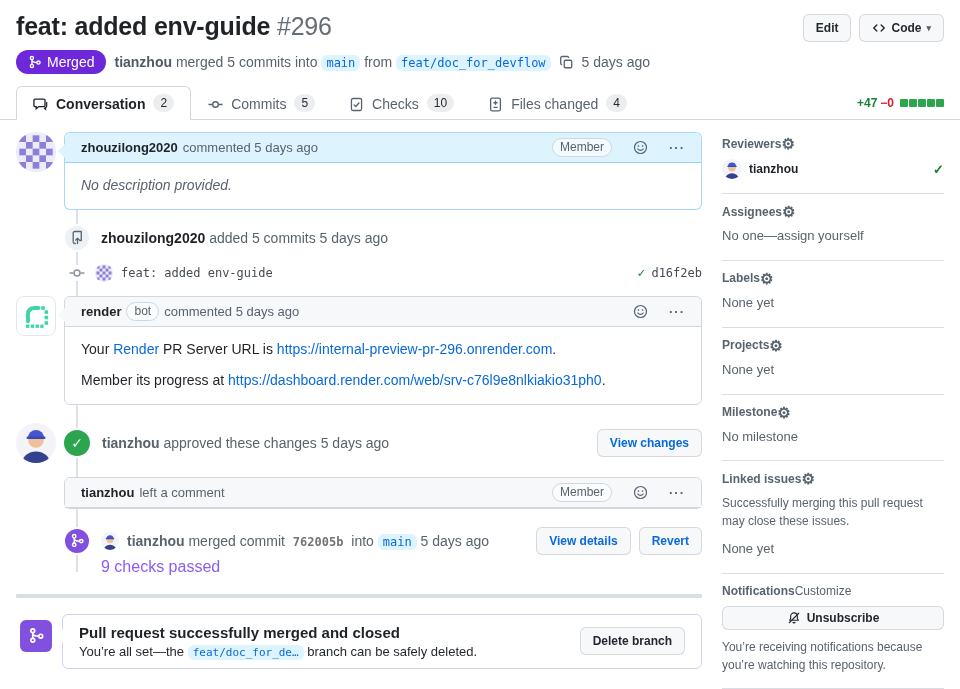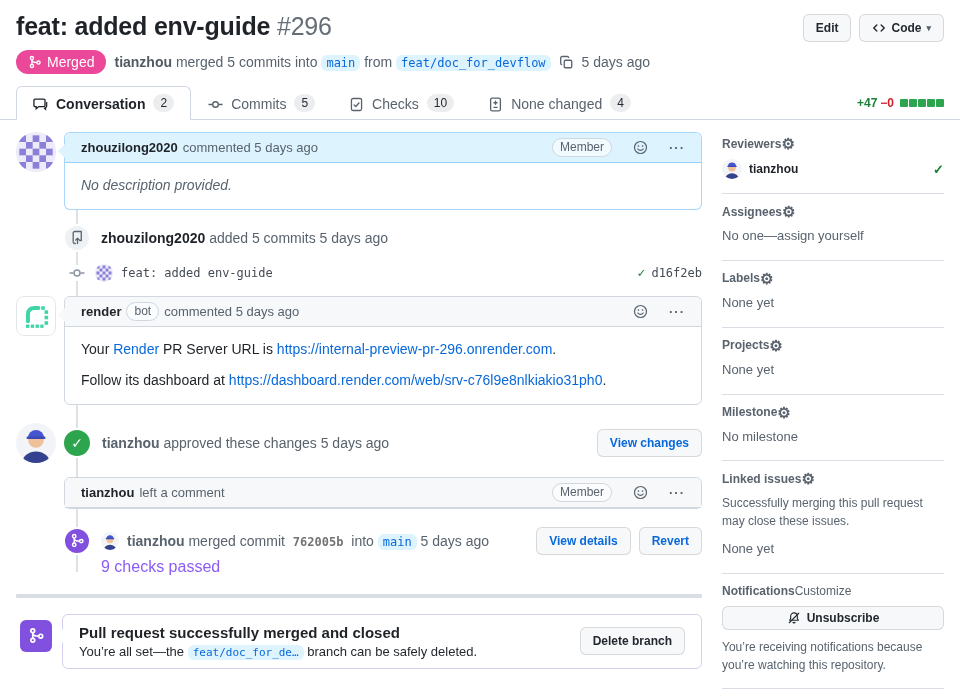--- a/index.html
+++ b/index.html
@@ -22,21 +22,21 @@
     padding:3px 12px; font-size:12px; font-weight:600; line-height:20px;
     color:#24292f; background:#f6f8fa; border:1px solid rgba(31,35,40,.15);
     border-radius:6px; white-space:nowrap; cursor:pointer;
   }
   .btn .caret { font-size:9px; color:#57606a; }
   .btn-blue-text { color:#0969da; }
 
   .meta-row { display:flex; align-items:center; gap:8px; margin-top:8px; color:#59636e; flex-wrap:nowrap; }
   .merged-badge {
     display:inline-flex; align-items:center; gap:5px;
-    background:#ec4899; color:#fff; font-weight:500; font-size:14px;
+    background:#6d28d9; color:#fff; font-weight:500; font-size:14px;
     padding:4px 12px; border-radius:2em;
   }
   .meta-text { white-space:nowrap; }
   .meta-text b { color:#525b63; }
   .branch-chip {
     font-family:"DejaVu Sans Mono", monospace; font-size:12px;
     color:#0969da; background:#ddf4ff; border-radius:6px; padding:1px 5px;
   }
   .copy-ic { color:#59636e; cursor:pointer; }
 
@@ -300,21 +300,21 @@
       <svg class="ic ticon" width="15" height="15">
           <use href="#i-checklist"></use>
         </svg>
       <span>Checks</span>
       <span class="count">10</span>
     </a>
     <a class="tab">
       <svg class="ic ticon" width="15" height="15">
           <use href="#i-filediff"></use>
         </svg>
-      <span>None changed</span>
+      <span>Files changed</span>
       <span class="count">4</span>
     </a>
   </div>
   <div class="diffstat">
     <span class="adds">+47</span>
     <span class="dels">−0</span>
     <span><span class="blk"></span><span class="blk"></span><span class="blk"></span><span class="blk"></span><span class="blk"></span></span>
   </div>
 </nav>
 
@@ -382,21 +382,21 @@
                   <use href="#i-smiley"></use>
                 </svg>
               <span class="kebab">···</span>
             </span>
           </div>
           <div class="cbody">
             <p>
               <span>Your </span><a class="link">Render</a><span> PR Server URL is </span><a class="link">https://internal-preview-pr-296.onrender.com</a><span>.</span>
             </p>
             <p>
-              <span>Follow its dashboard at </span><a class="link">https://dashboard.render.com/web/srv-c76l9e8nlkiakio31ph0</a><span>.</span>
+              <span>Member its progress at </span><a class="link">https://dashboard.render.com/web/srv-c76l9e8nlkiakio31ph0</a><span>.</span>
             </p>
           </div>
         </div>
       </div>
 
       <div class="approval">
         <svg class="avatar40" style="margin-right:0">
             <use href="#av-person"></use>
           </svg>
         <span class="approve-circ">✓</span>

